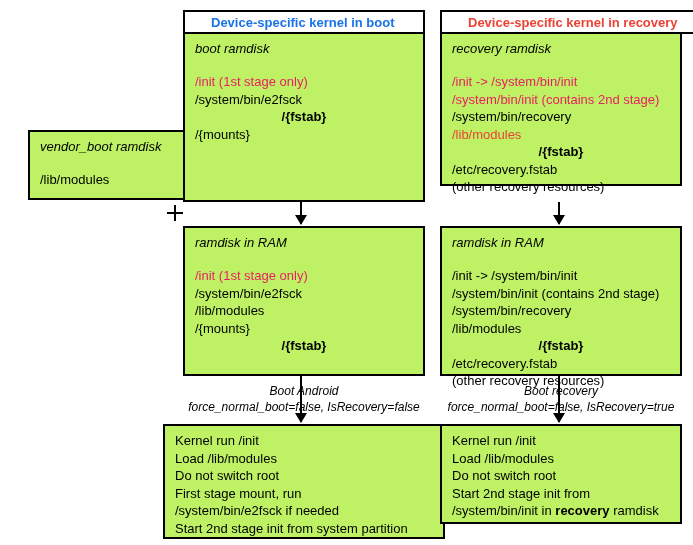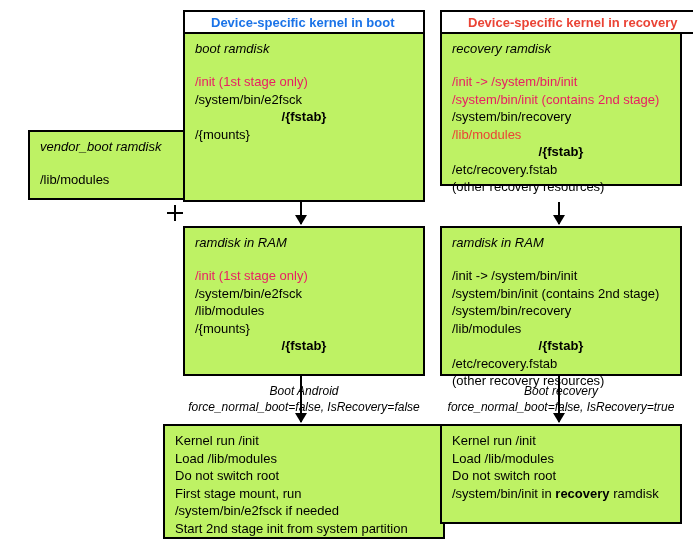--- a/index.html
+++ b/index.html
@@ -149,21 +149,21 @@
   </div>
   <div class="caption cap-rec">
     <span>Boot recovery</span><br>
     <span>force_normal_boot=false, IsRecovery=true</span>
   </div>
 
   <div class="box steps-boot">
     <span id="steps-boot-lines"><span class="line">Kernel run /init</span><span class="line">Load /lib/modules</span><span class="line">Do not switch root</span><span class="line">First stage mount, run</span><span class="line">/system/bin/e2fsck if needed</span><span class="line">Start 2nd stage init from system partition</span></span>
   </div>
   <div class="box steps-rec">
-    <span id="steps-rec-lines"><span class="line">Kernel run /init</span><span class="line">Load /lib/modules</span><span class="line">Do not switch root</span><span class="line">/system/bin/init in <b>recovery</b> ramdisk</span></span>
+    <span id="steps-rec-lines"><span class="line">Kernel run /init</span><span class="line">Load /lib/modules</span><span class="line">Do not switch root</span><span class="line">Start 2nd stage init from</span><span class="line">/system/bin/init in <b>recovery</b> ramdisk</span></span>
   </div>
 
   <div class="varrow arrow-boot"></div>
   <div class="varrow arrow-rec"></div>
   <div class="varrow arrow-boot2"></div>
   <div class="varrow arrow-rec2"></div>
 
   <div class="plus plus-join"></div>
 
 </div>

